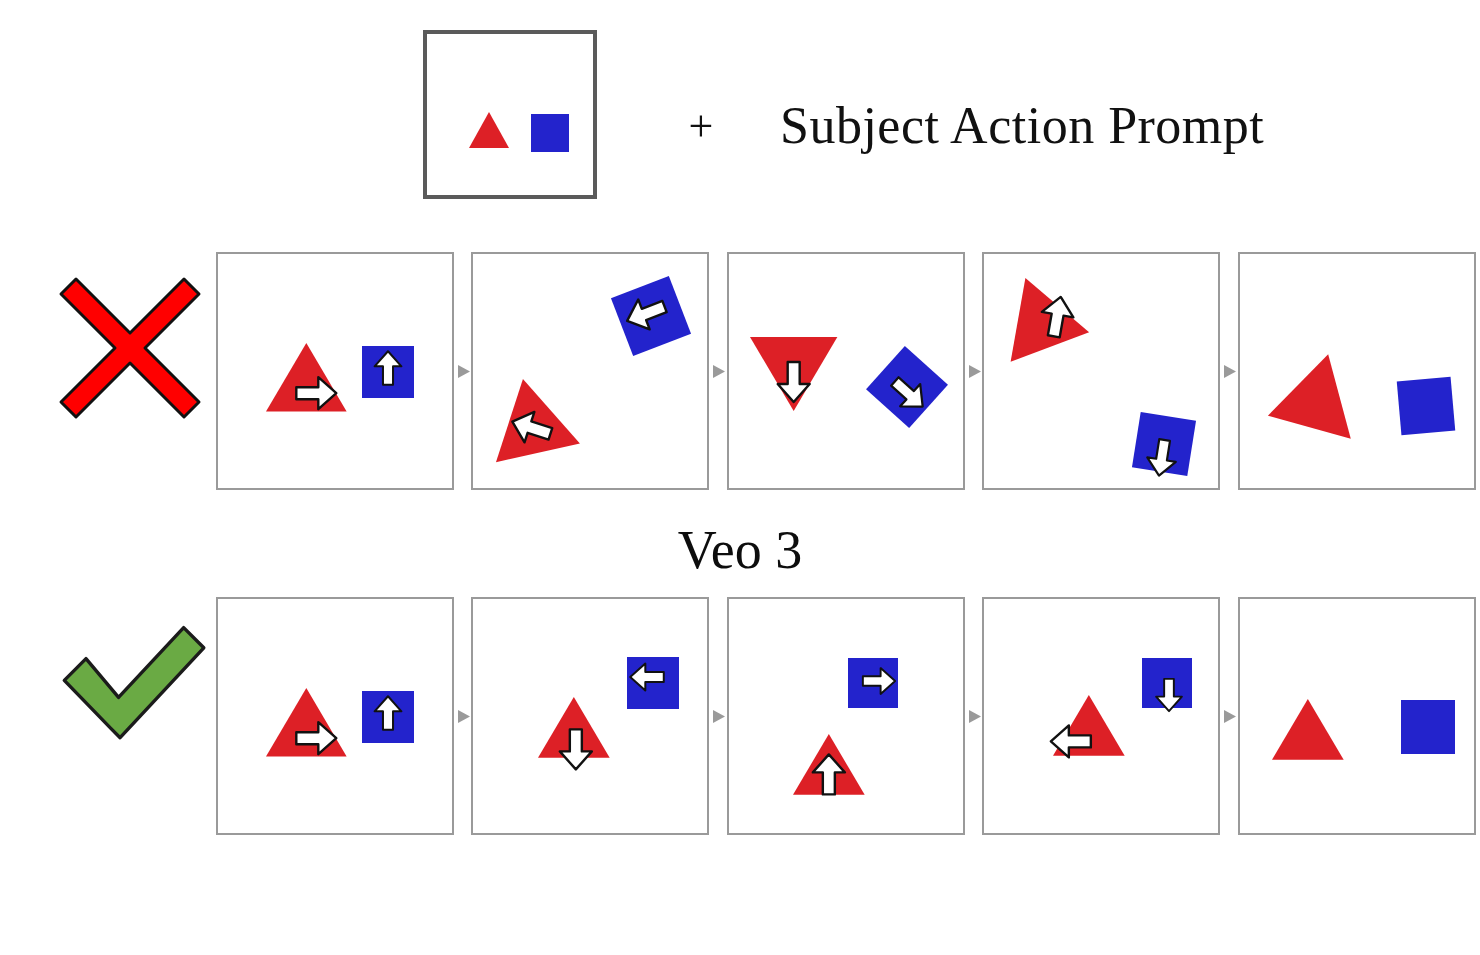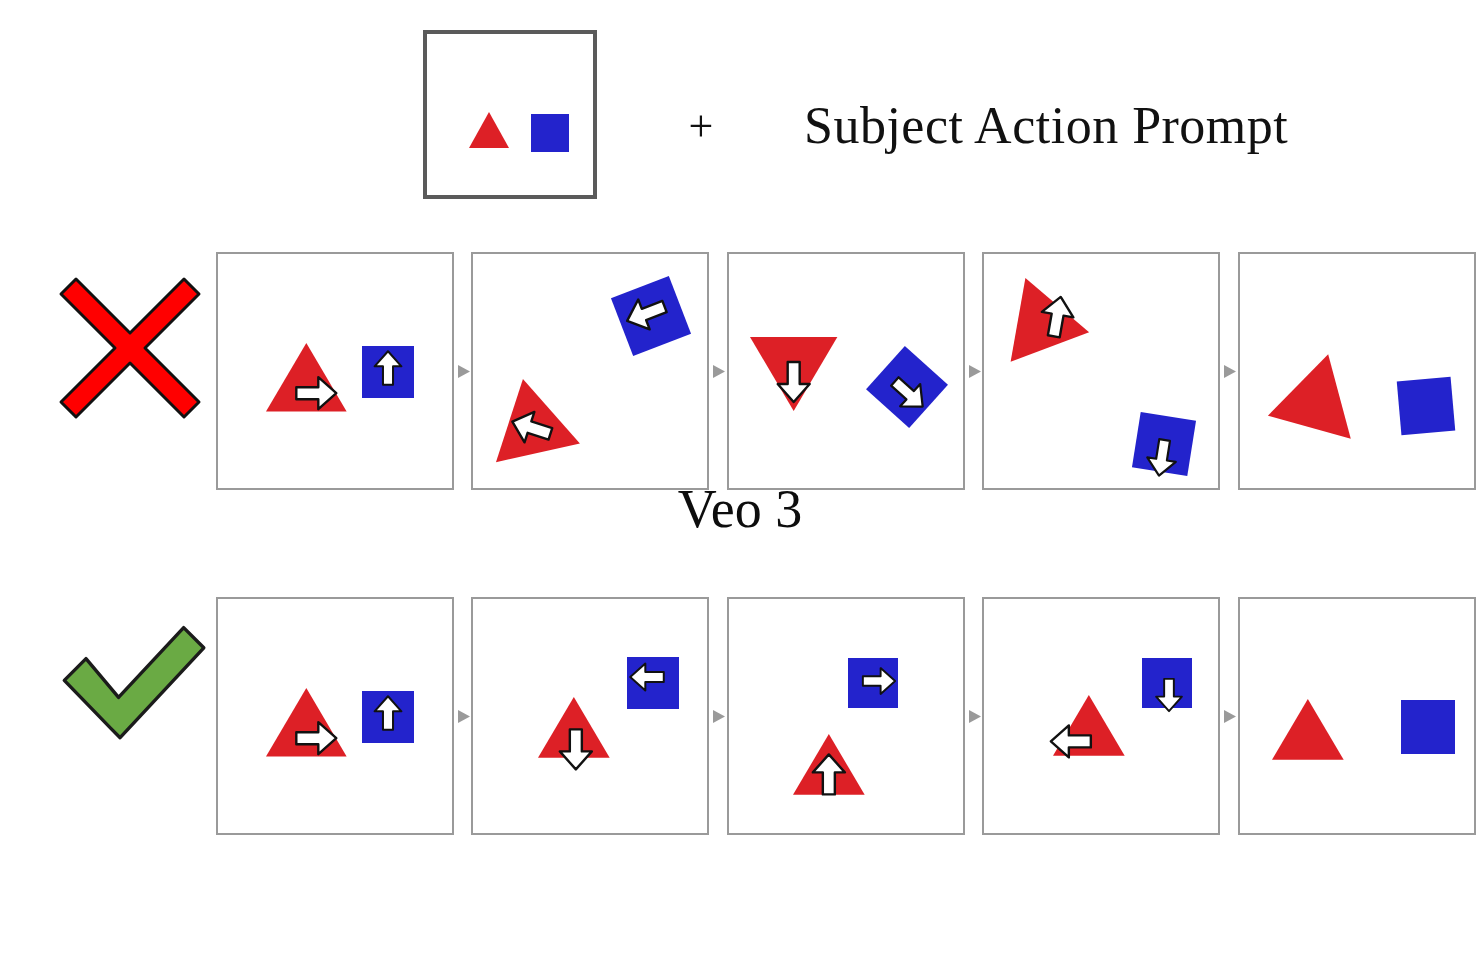--- a/index.html
+++ b/index.html
@@ -21,21 +21,21 @@
   }
   .cond-box .tri{position:absolute;left:42px;top:78px;}
   .cond-box .sq{position:absolute;left:104px;top:80px;}
 
   .plus{
     position:absolute;left:671px;top:97px;width:60px;
     font-size:44px;line-height:60px;color:#111;text-align:center;
     font-family:"Liberation Serif", serif;
   }
   .prompt-text{
-    position:absolute;left:804px;top:92px;
+    position:absolute;left:780px;top:92px;
     font-size:52px;line-height:68px;color:#111;
     white-space:nowrap;letter-spacing:.5px;
   }
 
   
   .row{position:absolute;left:0;width:1480px;height:240px;}
   .row-veo{top:252px;}
   .row-ap{top:597px;}
 
   .verdict{position:absolute;left:55px;top:18px;width:150px;height:150px;}
@@ -58,21 +58,21 @@
   .sep.s2{left:750px;}
   .sep.s3{left:1005px;}
 
   .shape{position:absolute;width:0;height:0;}
 
   
   .caption{
     position:absolute;width:1480px;left:0;text-align:center;
     font-size:54px;line-height:62px;color:#0d0d0d;
   }
-  .cap-veo{top:478px;}
+  .cap-veo{top:519px;}
   .cap-ap{top:845px;}
   svg{display:block;overflow:visible;}
 </style>
 </head>
 <body>
 
 <div class="stage">
 
   <div class="header">
 

